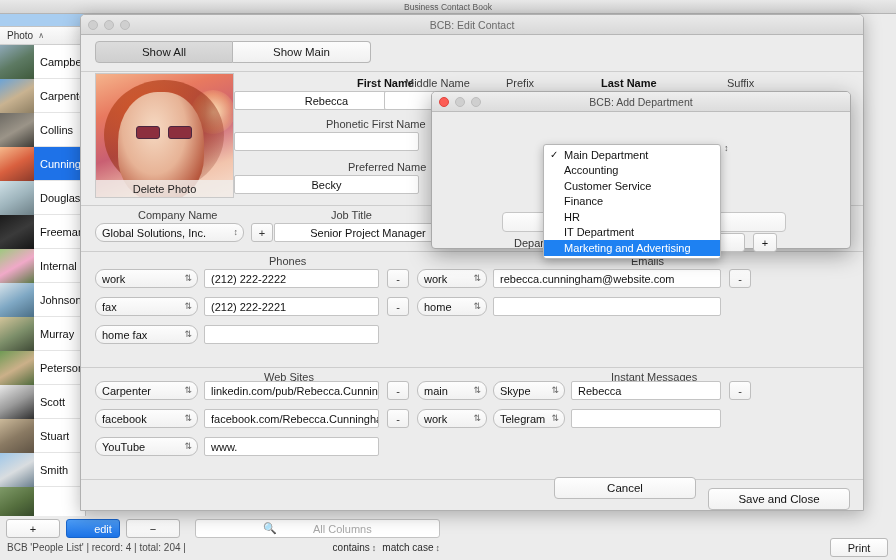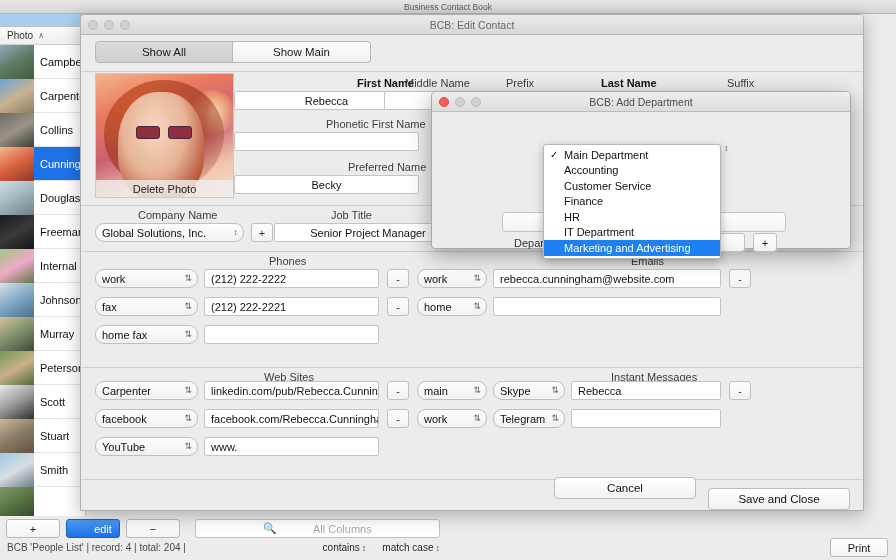--- a/index.html
+++ b/index.html
@@ -78,21 +78,21 @@
     border: 1px solid #c3c3c3; border-radius: 3px; background: #fff;
     display: flex; align-items: center; justify-content: center; gap: 4px;
   }
   .search-box .mag { color: #9a9a9a; font-size: 11px; }
   .search-ph { color: #a8a8a8; font-size: 11px; margin-left: 32px; }
   .status-line {
     position: absolute; left: 7px; top: 26px; font-size: 10px; color: #4a4a4a;
     white-space: nowrap;
   }
   .filter-opts {
-    position: absolute; right: 456px; top: 26px; display: flex; gap: 16px;
+    position: absolute; right: 456px; top: 26px; display: flex; gap: 6px;
     font-size: 10px; color: #2a2a2a; align-items: flex-start;
   }
   .stepper { font-size: 9px; color: #555; margin-left: 2px; }
   .print-btn {
     position: absolute; right: 8px; bottom: 3px; width: 58px; height: 19px;
     border: 1px solid #b9b9b9; border-radius: 3px;
     background: linear-gradient(to bottom,#ffffff,#f2f2f2);
     font-size: 11px; display: flex; align-items: center; justify-content: center;
   }
 

